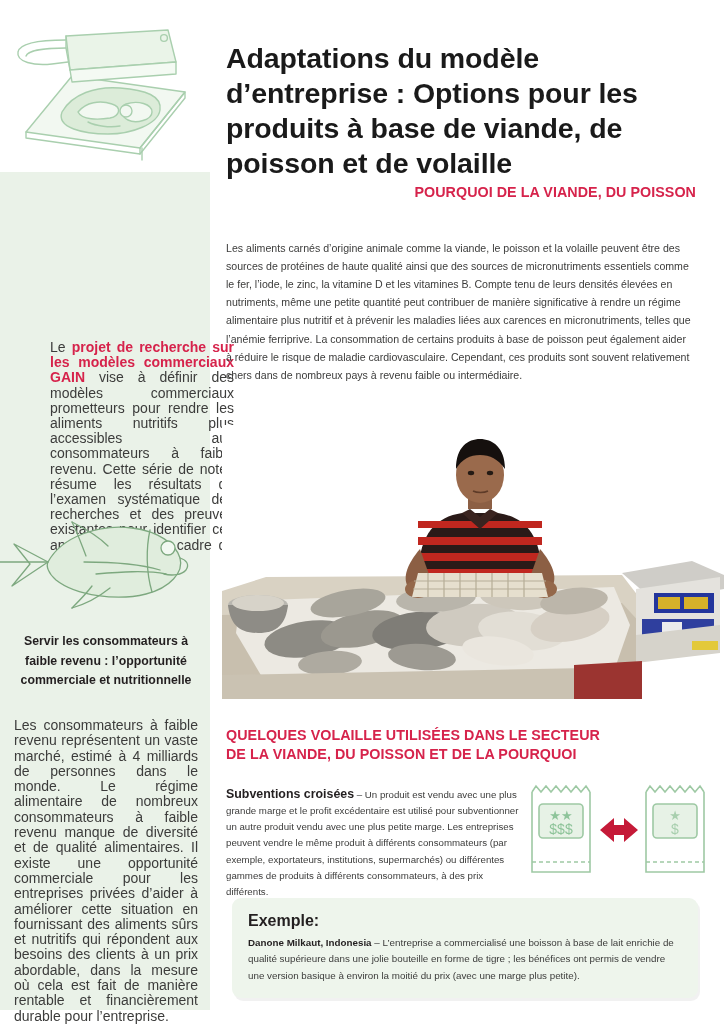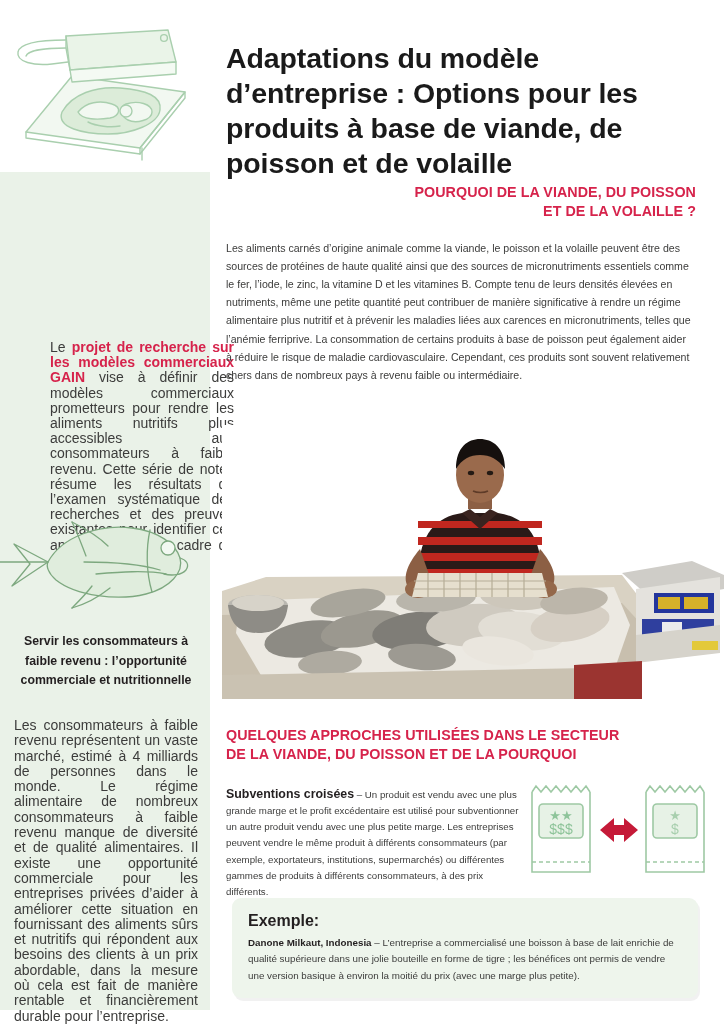--- a/index.html
+++ b/index.html
@@ -280,21 +280,20 @@
 
   <div class="sidebar-body">Les consommateurs à faible revenu représentent un vaste marché, estimé à 4 milliards de personnes dans le monde. Le régime alimentaire de nombreux consommateurs à faible revenu manque de diversité et de qualité alimentaires. Il existe une opportunité commerciale pour les entreprises privées d’aider à améliorer cette situation en fournissant des aliments sûrs et nutritifs qui répondent aux besoins des clients à un prix abordable, dans la mesure où cela est fait de manière rentable et financièrement durable pour l’entreprise.</div>
 </div>
 
 <div class="main">
 
   <h1 class="doc-title">Adaptations du modèle d’entreprise : Options pour les produits à base de viande, de poisson et de volaille</h1>
 
   <div class="section-head head-why">
     <div>POURQUOI DE LA VIANDE, DU POISSON</div>
-    <div>ET DE LA VOLAILLE ?</div>
   </div>
 
   <p class="intro-para">Les aliments carnés d’origine animale comme la viande, le poisson et la volaille peuvent être des sources de protéines de haute qualité ainsi que des sources de micronutriments essentiels comme le fer, l’iode, le zinc, la vitamine D et les vitamines B. Compte tenu de leurs densités élevées en nutriments, même une petite quantité peut contribuer de manière significative à rendre un régime alimentaire plus nutritif et à prévenir les maladies liées aux carences en micronutriments, telles que l’anémie ferriprive. La consommation de certains produits à base de poisson peut également aider à réduire le risque de maladie cardiovasculaire. Cependant, ces produits sont souvent relativement chers dans de nombreux pays à revenu faible ou intermédiaire.</p>
 
   <div class="photo">
     <svg width="502" height="284" viewBox="0 0 502 284" aria-hidden="true">
       <rect x="0" y="0" width="502" height="284" fill="#ffffff"></rect>
 
       <path d="M0 166 L44 152 L400 150 L420 176 L420 274 L0 274 Z" fill="#d9d2c3"></path>
       <path d="M0 190 L400 178 L420 200 L420 274 L0 274 Z" fill="#c8bfae"></path>
@@ -372,21 +371,21 @@
         <path d="M414 210 L498 200 L498 228 L414 238 Z" fill="#d6d3cb"></path>
         <rect x="470" y="216" width="26" height="9" fill="#e3c93a"></rect>
       </g>
 
       <path d="M0 250 L420 242 L420 274 L0 274 Z" fill="#cac2b2"></path>
       <path d="M352 240 L420 236 L420 274 L352 274 Z" fill="#9b3430"></path>
     </svg>
   </div>
 
   <div class="section-head head-approaches">
-    <div>QUELQUES APPROCHES UTILISÉES DANS LE SECTEUR</div>
+    <div>QUELQUES VOLAILLE UTILISÉES DANS LE SECTEUR</div>
     <div>DE LA VIANDE, DU POISSON ET DE LA POURQUOI</div>
   </div>
 
   <p class="sub-para"><span class="lead">Subventions croisées</span><span> – Un produit est vendu avec une plus grande marge et le profit excédentaire est utilisé pour subventionner un autre produit vendu avec une plus petite marge. Les entreprises peuvent vendre le même produit à différents consommateurs (par exemple, exportateurs, institutions, supermarchés) ou différentes gammes de produits à différents consommateurs, à des prix différents.</span></p>
 
   <div class="packets">
     <svg width="190" height="110" viewBox="0 0 190 110" aria-hidden="true">
 
       <g fill="none" stroke="#9ec9a4" stroke-width="1.6">
         <path d="M8 14 L12 8 L17 14 L22 8 L27 14 L32 8 L37 14 L42 8 L47 14 L52 8 L57 14 L62 8 L66 14"></path>

